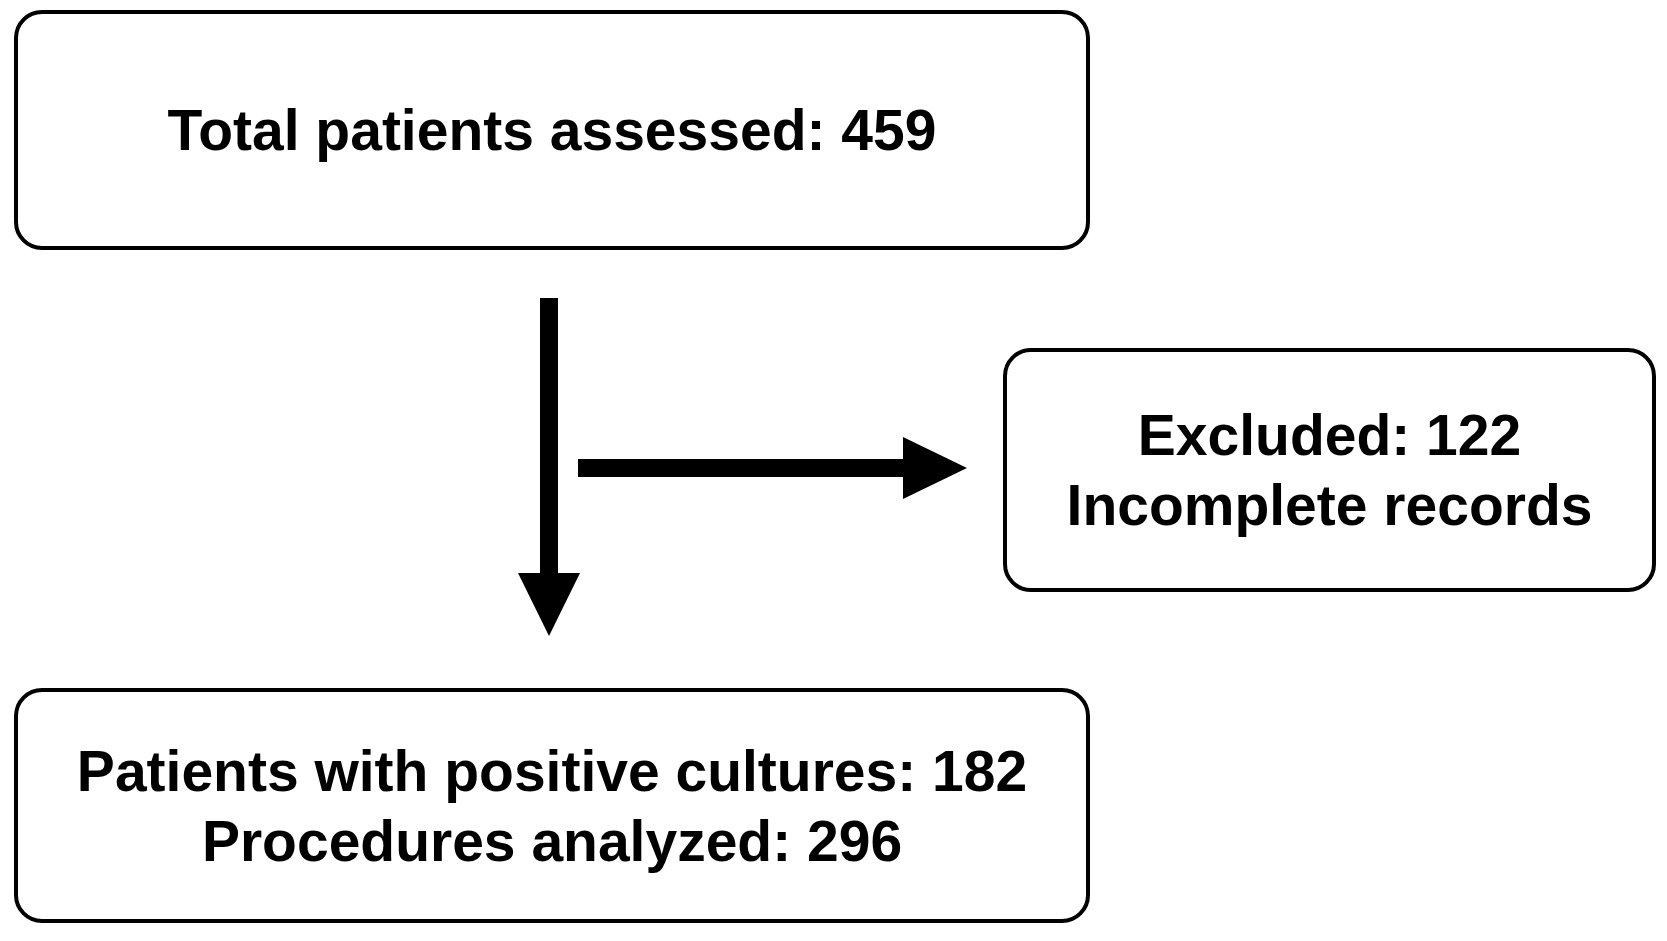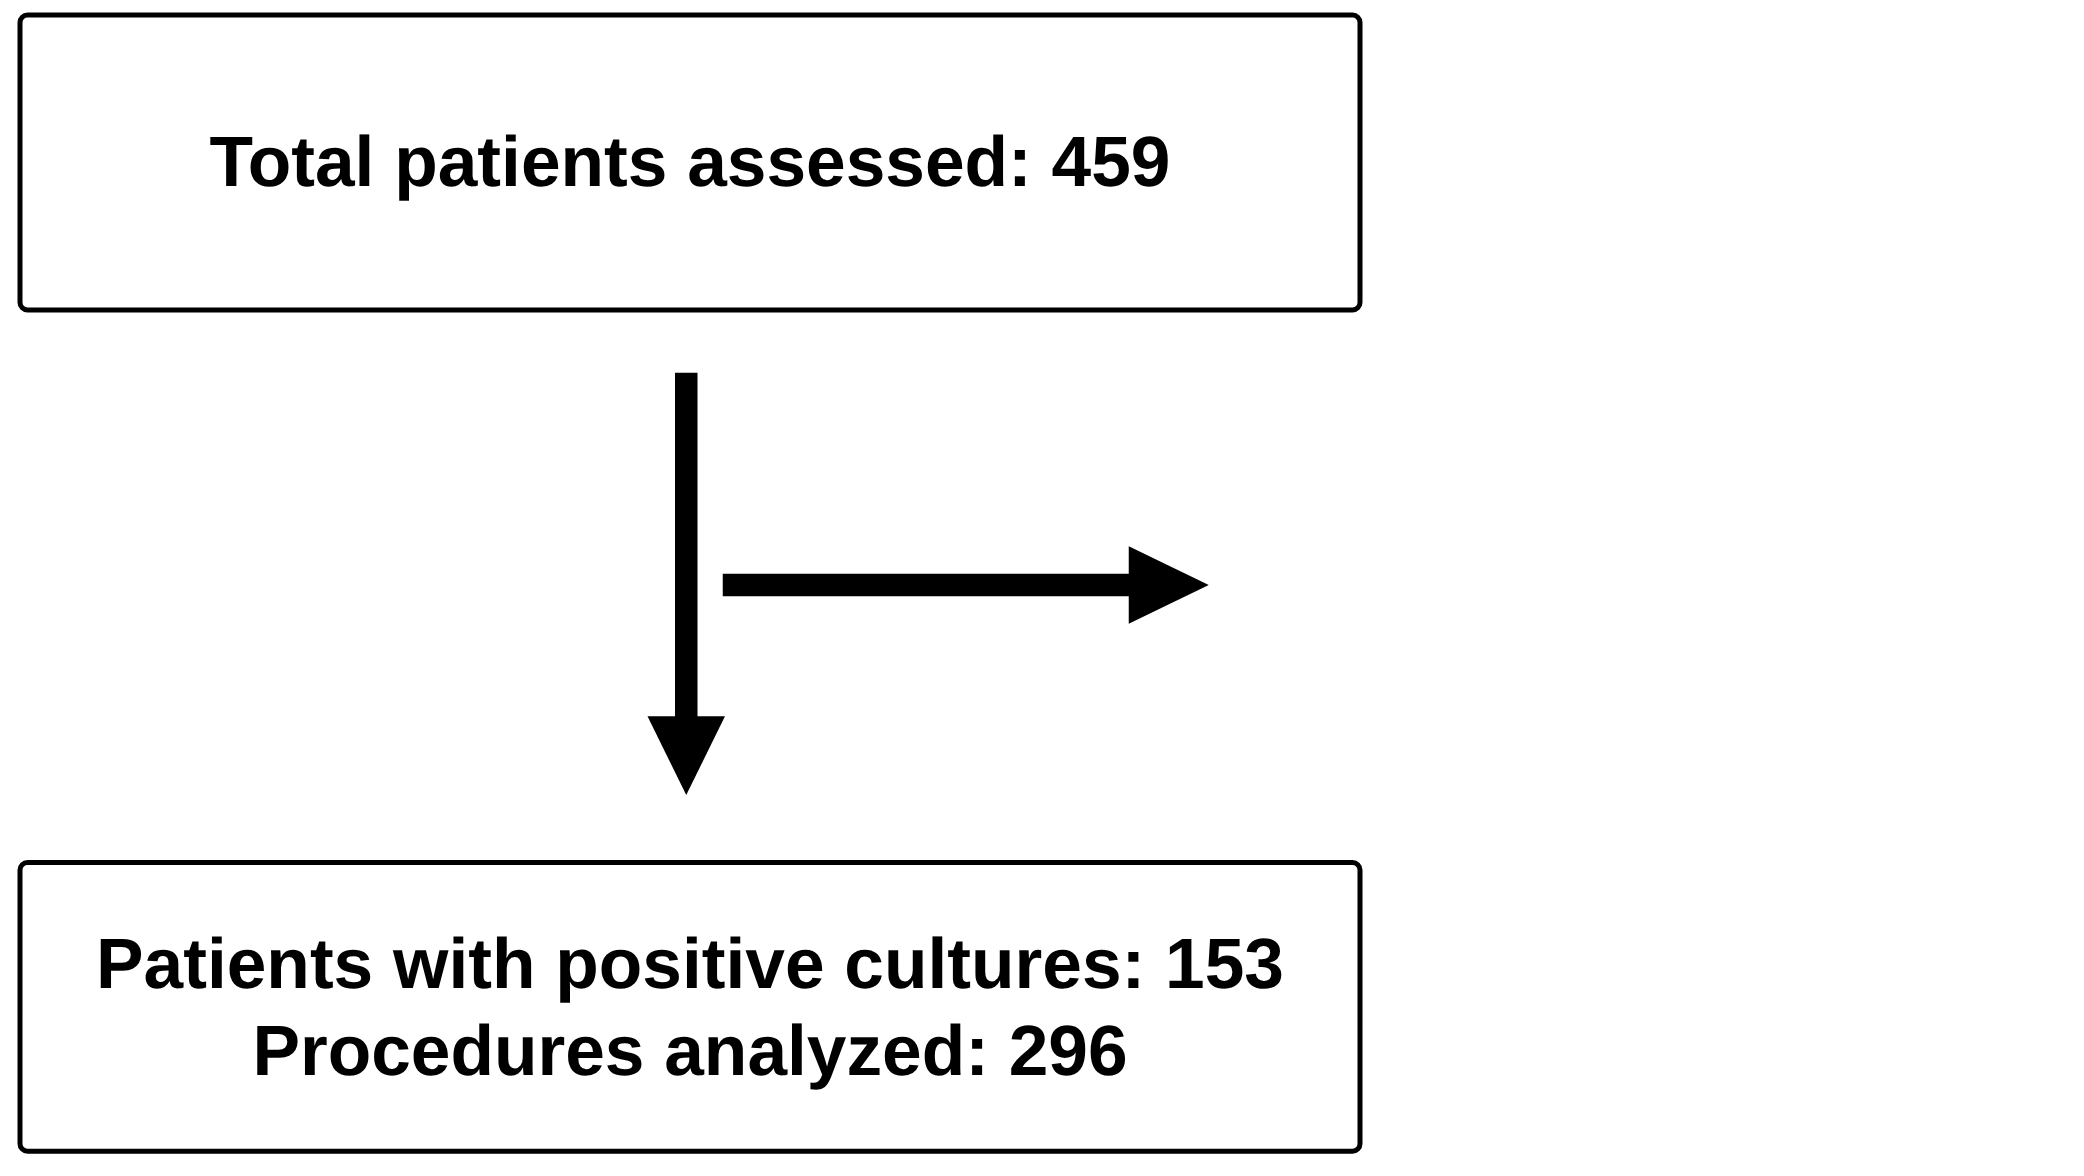--- a/index.html
+++ b/index.html
@@ -12,21 +12,21 @@
     width: 1667px;
     height: 941px;
     background: #ffffff;
     overflow: hidden;
     font-family: "Liberation Sans", "DejaVu Sans", sans-serif;
   }
   .node {
     position: absolute;
     box-sizing: border-box;
     border: 4px solid #000000;
-    border-radius: 8px;
+    border-radius: 28px;
     background: #ffffff;
     display: flex;
     flex-direction: column;
     align-items: center;
     justify-content: center;
     text-align: center;
   }
   .node .line {
     margin: 0;
     font-weight: bold;
@@ -87,19 +87,23 @@
   <svg class="arrow" id="arrow-down" viewBox="0 0 70 340" xmlns="http://www.w3.org/2000/svg" aria-hidden="true">
     <rect x="26" y="0" width="18" height="282"></rect>
     <polygon points="4,275 66,275 35,338"></polygon>
   </svg>
 
   <svg class="arrow" id="arrow-right" viewBox="0 0 392 66" xmlns="http://www.w3.org/2000/svg" aria-hidden="true">
     <rect x="0" y="24" width="330" height="18"></rect>
     <polygon points="325,2 325,64 389,33"></polygon>
   </svg>
 
+  <section class="node" id="node-excluded">
+    <p class="line">Excluded: 122</p>
+    <p class="line">Incomplete records</p>
+  </section>
 
   <section class="node" id="node-analyzed">
-    <p class="line">Patients with positive cultures: 153</p>
+    <p class="line">Patients with positive cultures: 182</p>
     <p class="line">Procedures analyzed: 296</p>
   </section>
 
 </div>
 
 </body></html>

